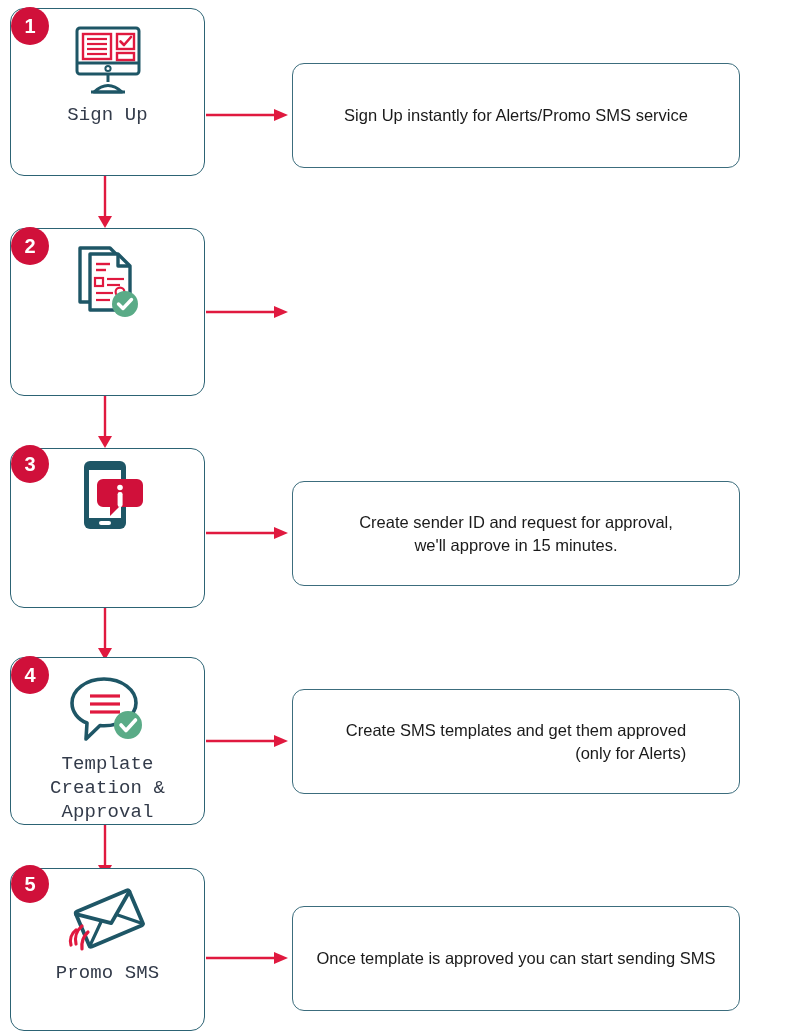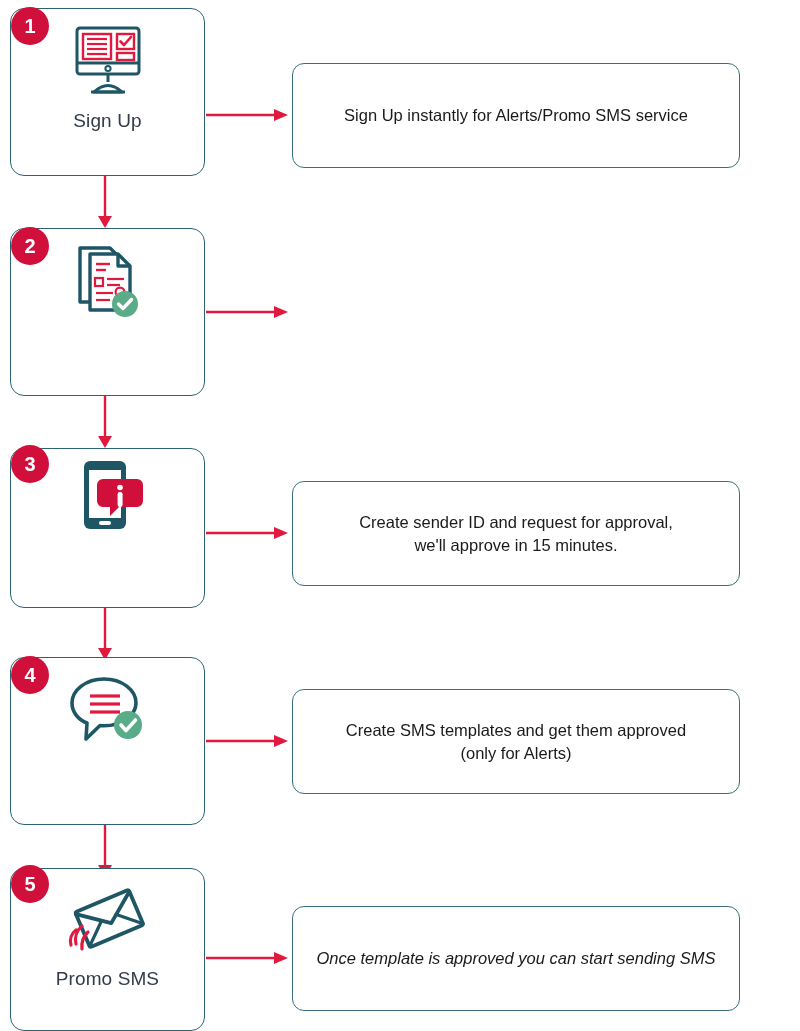--- a/index.html
+++ b/index.html
@@ -36,22 +36,22 @@
 
   .step-icon{
     margin-top:12px;height:80px;
     display:flex;align-items:center;justify-content:center;
   }
   .r3 .step-icon{height:76px;margin-top:8px;}
   .r5 .step-icon{height:78px;margin-top:12px;}
 
   .step-label{
     color:#333b4a;font-size:19px;line-height:24px;
-    text-align:center;margin-top:8px;letter-spacing:.1px;
-    font-family:Liberation Sans, sans-serif;
+    text-align:center;margin-top:2px;letter-spacing:.1px;
+    font-family:Liberation Mono, monospace;
   }
 
   
   .badge{
     position:absolute;left:0px;top:-2px;
     width:38px;height:38px;border-radius:50%;
     background:#d0103a;color:#ffffff;
     display:flex;align-items:center;justify-content:center;
     font-size:20px;font-weight:bold;
     font-family:"Liberation Sans", sans-serif;
@@ -65,22 +65,22 @@
     position:absolute;left:292px;
     width:448px;box-sizing:border-box;
     border:1.4px solid #3c6d7d;
     border-radius:12px;background:#ffffff;
     display:flex;align-items:center;justify-content:center;
     text-align:center;padding:12px 22px;
   }
   .r1 .desc-box{top:55px;height:105px;}
   .r2 .desc-box{top:32px;height:105px;}
   .r3 .desc-box{top:33px;height:105px;align-items:center;}
-  .r4 .desc-box{top:32px;height:105px;}
-  .r5 .desc-box{top:38px;height:105px;font-style:italic;}
+  .r4 .desc-box{top:32px;height:105px;text-align:right;}
+  .r5 .desc-box{top:38px;height:105px;}
 
   .desc-text{
     color:#1a1a1a;font-size:16.5px;line-height:23px;
     font-family:"Liberation Sans", sans-serif;
     white-space:pre-line;
   }
 
   
   .h-arrow{position:absolute;left:206px;width:86px;height:14px;}
   .r1 .h-arrow{top:100px;}
@@ -210,20 +210,22 @@
       <div class="step-icon">
         <svg width="84" height="74" viewBox="0 0 84 74">
           <path d="M38 6 C20 6 6 17 6 30 C6 39 12 46.5 21 50 L20 66 L34 52.5 C35.5 52.7 37 52.8 38 52.8 C56 52.8 70 42 70 30 C70 17 56 6 38 6 Z" fill="none" stroke="#1e5666" stroke-width="3.6" stroke-linejoin="round"></path>
           <line x1="24" y1="23" x2="54" y2="23" stroke="#e0193f" stroke-width="3.2"></line>
           <line x1="24" y1="31" x2="54" y2="31" stroke="#e0193f" stroke-width="3.2"></line>
           <line x1="24" y1="39" x2="54" y2="39" stroke="#e0193f" stroke-width="3.2"></line>
           <circle cx="62" cy="52" r="14" fill="#5aab87"></circle>
           <path d="M55 52 L60 57.5 L69.5 47" fill="none" stroke="#ffffff" stroke-width="3.6" stroke-linecap="round" stroke-linejoin="round"></path>
         </svg>
       </div>
+      <div class="step-label">Template Creation
+&amp; Approval</div>
       <div class="badge">4</div>
     </div>
 
     <svg class="h-arrow" viewBox="0 0 86 14">
       <line x1="0" y1="7" x2="70" y2="7" stroke="#e0193f" stroke-width="2.4"></line>
       <path d="M68 1 L82 7 L68 13 Z" fill="#e0193f"></path>
     </svg>
 
     <div class="desc-box">
       <div class="desc-text">Create SMS templates and get them approved

